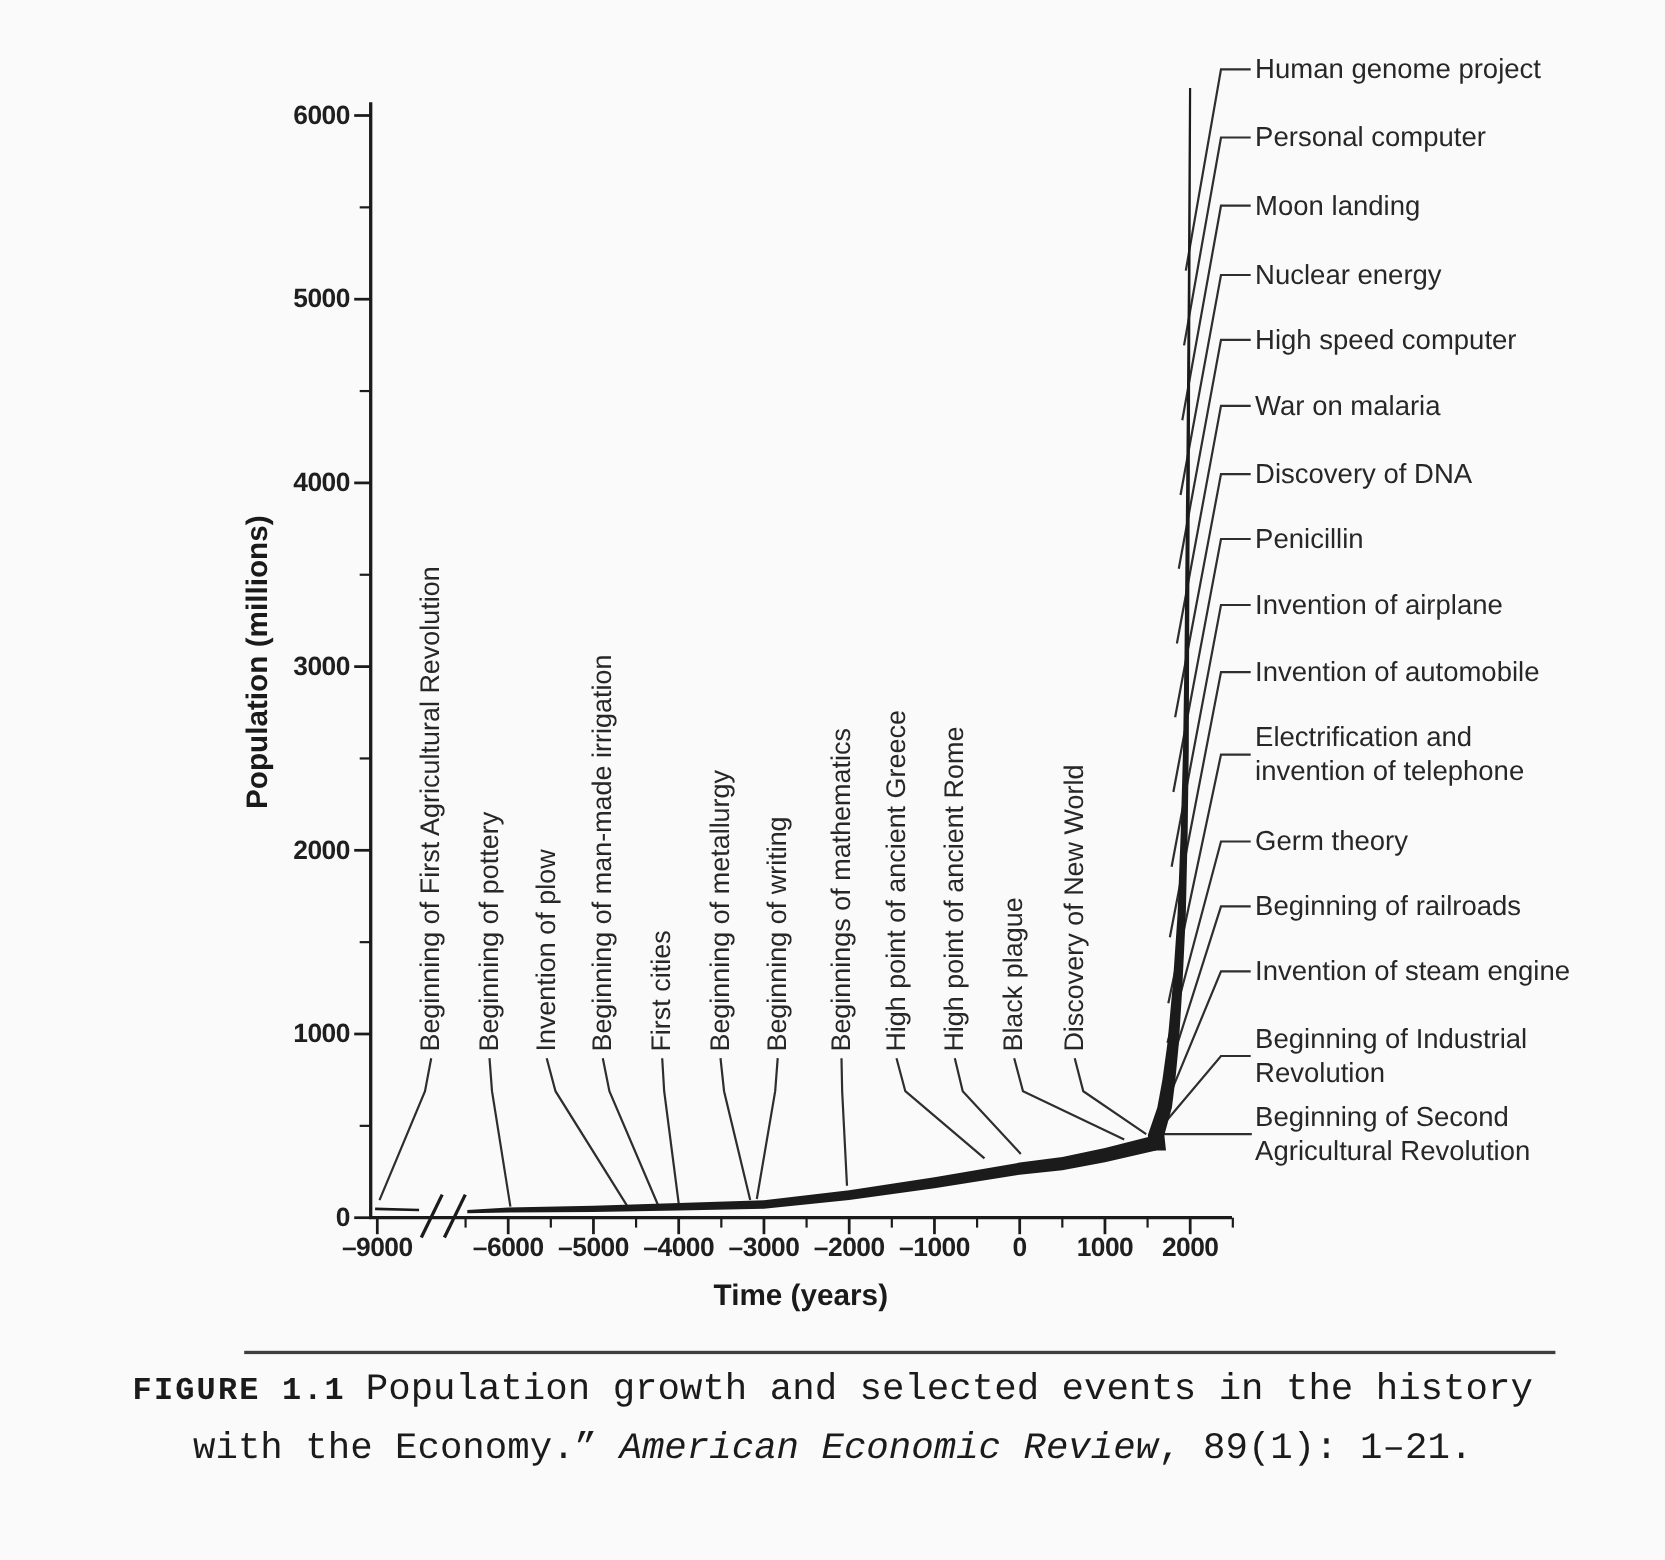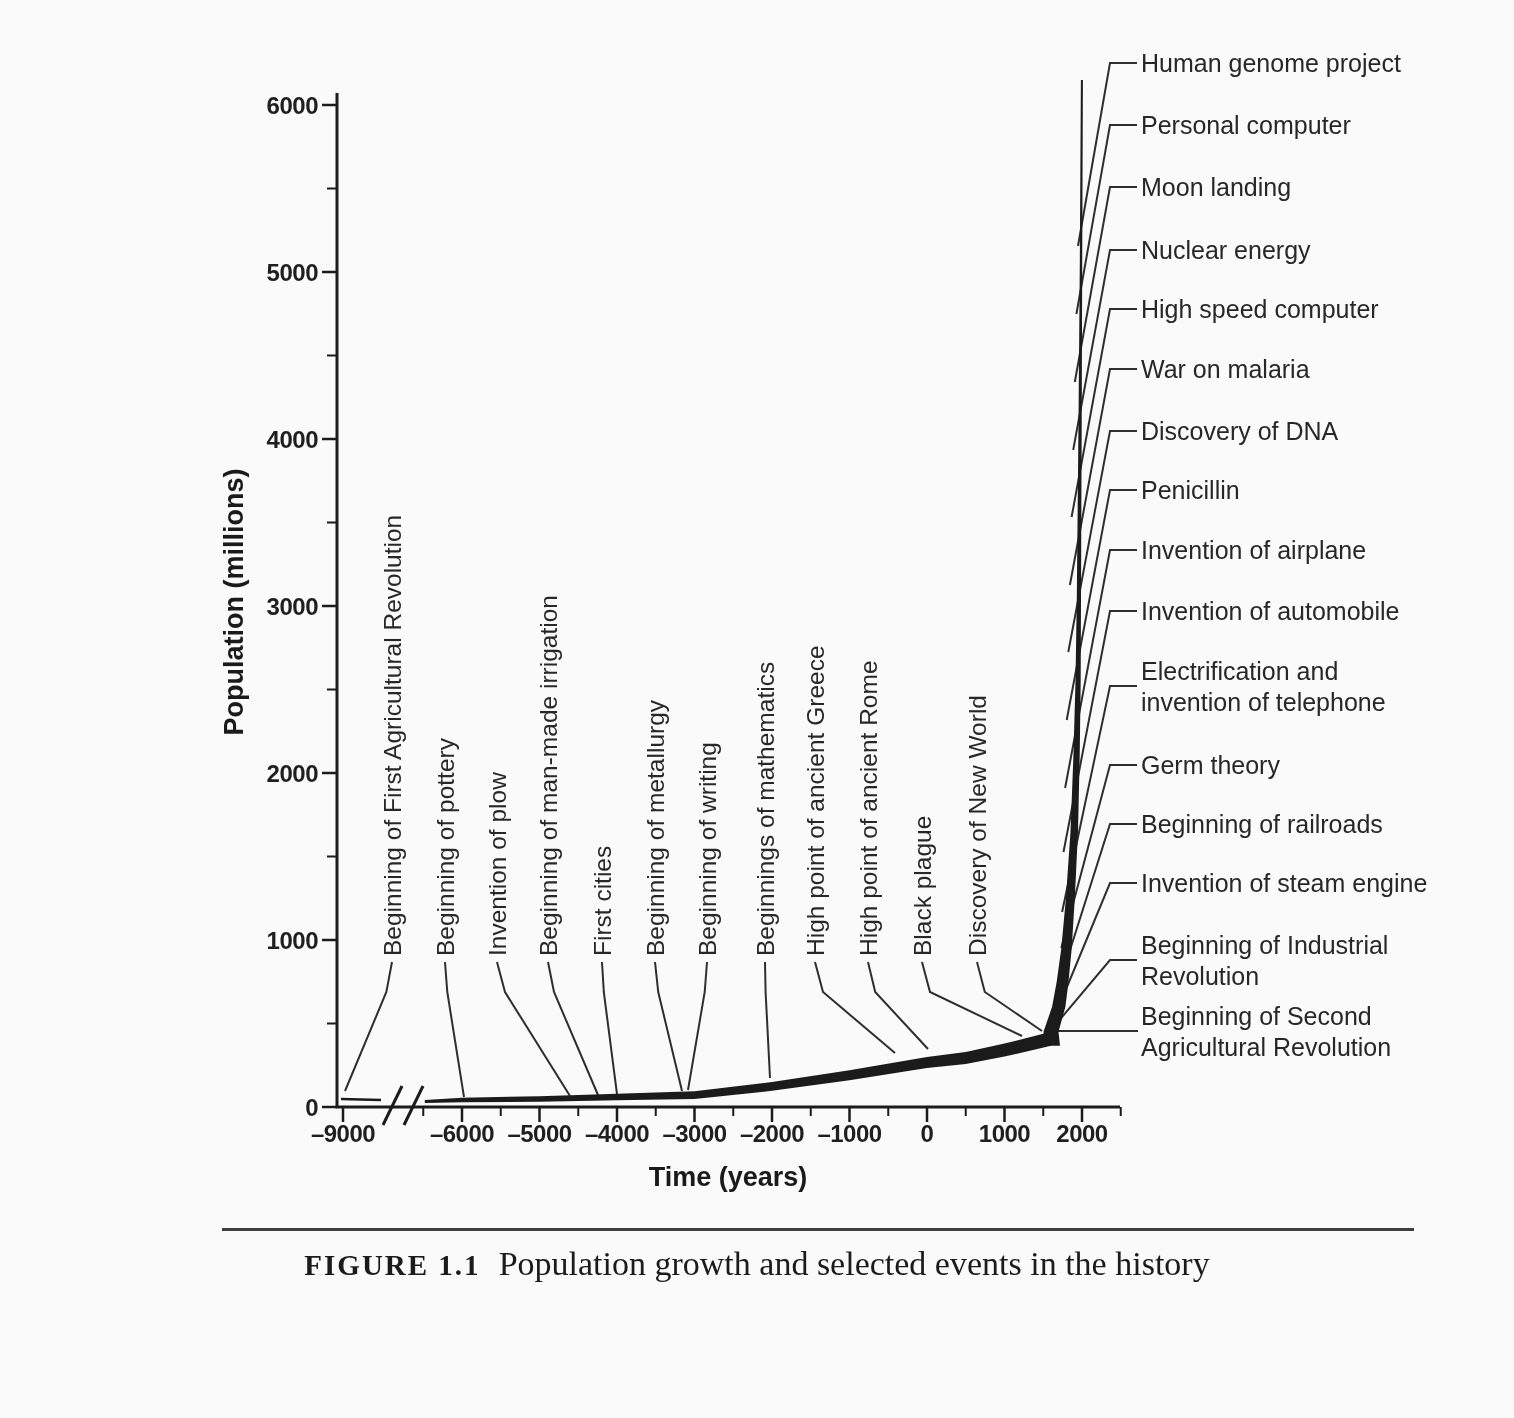--- a/index.html
+++ b/index.html
@@ -13,21 +13,21 @@
   .page{position:absolute;inset:0;}
   svg text{font-family:"Liberation Sans", sans-serif;fill:#242424;}
   .tick-label{font-size:24px;font-weight:700;letter-spacing:-0.5px;fill:#1f1f1f;}
   .axis-title{font-size:27px;font-weight:700;fill:#1a1a1a;}
   .ev{font-size:24.5px;fill:#272727;}
   .mev{font-size:25px;fill:#272727;}
   .rule{position:absolute;left:222px;top:1228px;width:1192px;height:3px;background:#3e3e3e;}
   .caption{
     position:absolute;left:107px;top:1238px;width:1300px;
     text-align:center;
-    font-family:Liberation Serif, serif;
+    font-family:Liberation Mono, monospace;
     font-size:34px;color:#1b1b1b;line-height:52px;
   }
   .figlabel{
     font-weight:700;font-size:29px;letter-spacing:2px;margin-right:18px;
   }
   .caption em{font-style:italic;}
 </style>
 </head>
 <body>
 
@@ -155,14 +155,15 @@
         <text x="1141" y="1031" class="mev" dominant-baseline="central"><tspan x="1141" y="1015.5">Beginning of Second</tspan><tspan x="1141" y="1046.5">Agricultural Revolution</tspan></text>
       </g>
     <text class="axis-title" x="728" y="1186" text-anchor="middle">Time (years)</text>
     <text class="axis-title" transform="translate(243 602) rotate(-90)" text-anchor="middle">Population (millions)</text>
   </svg>
 
   <div class="rule"></div>
 
   <div class="caption">
     <div><span class="figlabel">FIGURE 1.1</span><span>Population growth and selected events in the history</span></div>
+    <div><span>with the Economy.” </span><em>American Economic Review</em><span>, 89(1): 1–21.</span></div>
   </div>
 </div>
 
 </body></html>

